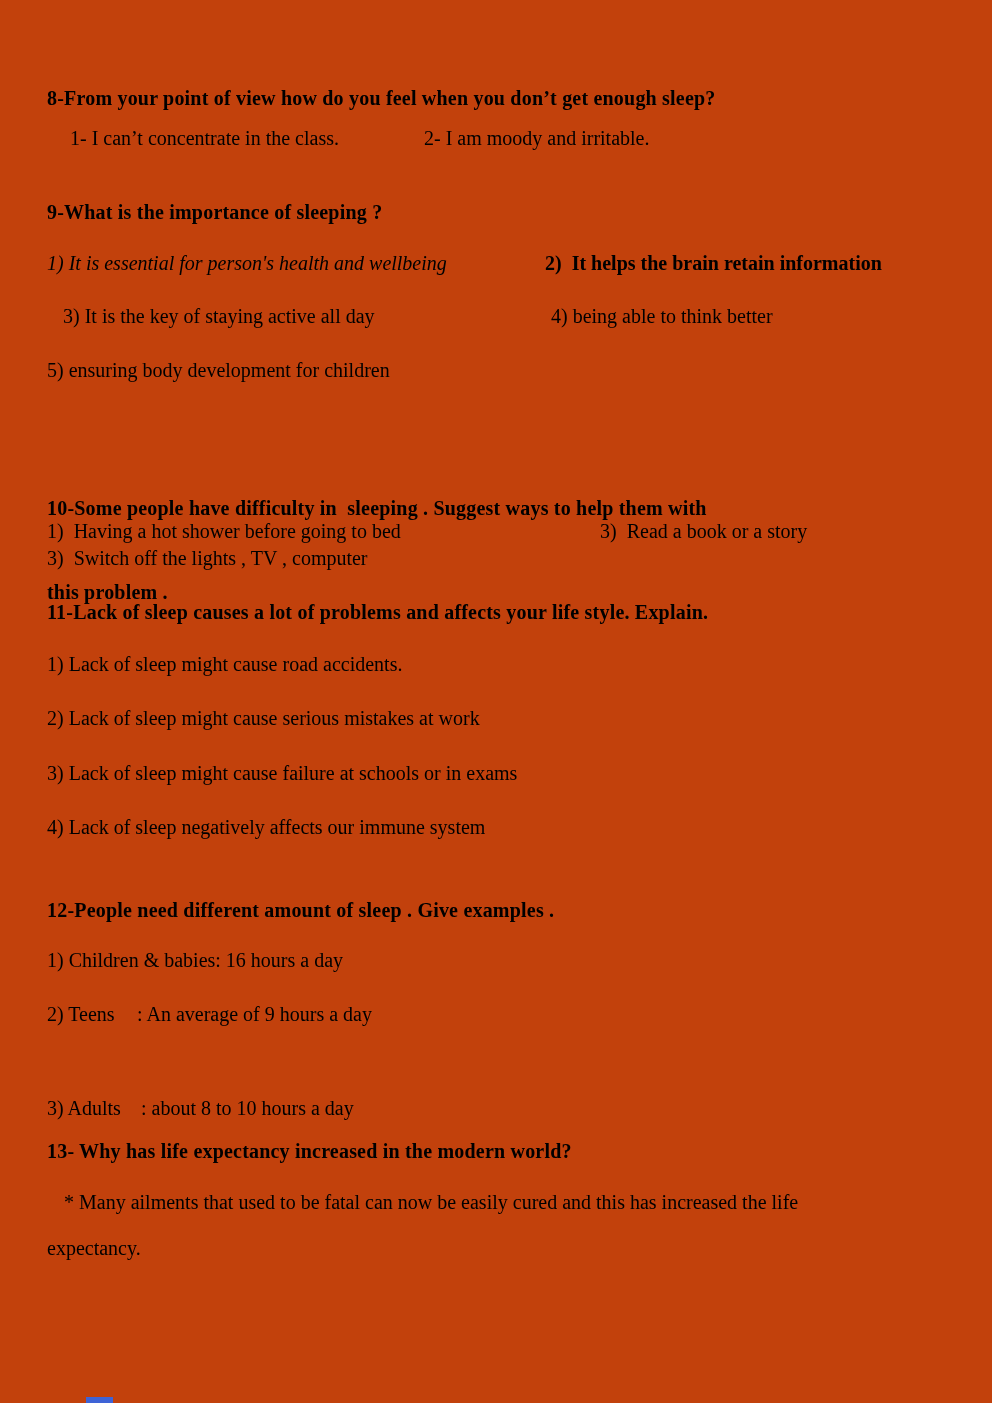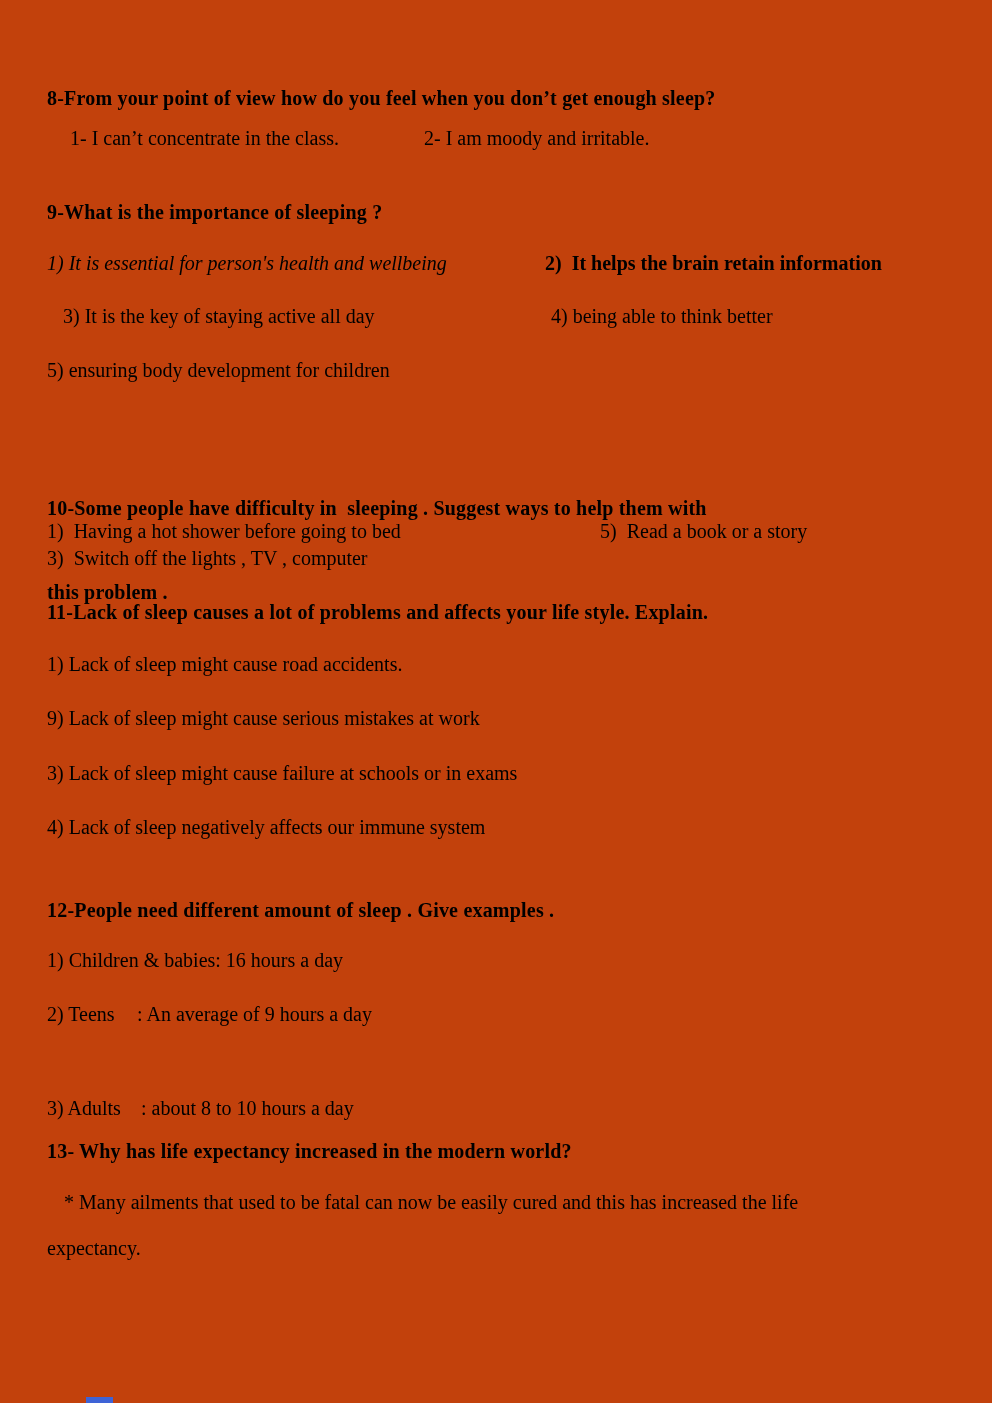--- a/index.html
+++ b/index.html
@@ -71,32 +71,32 @@
   <div class="line" style="top:359px;padding-left:40px;">
     <span class="seg" style="left:47px;">5) ensuring body development for children</span>
   </div>
 
   <div class="heading-block" style="left:47px; top:438px;">
     <div>10-Some people have difficulty in  sleeping . Suggest ways to help them with</div>
     <div>this problem .</div>
   </div>
   <div class="line" style="top:520px;font-family:Liberation Serif, serif;">
     <span class="seg" style="left:47px;">1)  Having a hot shower before going to bed</span>
-    <span class="seg" style="left:600px;">5)  Read a book or a story</span>
+    <span class="seg" style="left:600px;">3)  Read a book or a story</span>
   </div>
   <div class="line" style="top:547px;">
     <span class="seg" style="left:47px;">3)  Switch off the lights , TV , computer</span>
   </div>
 
   <div class="heading-block" style="left:47px; top:598px;">11-Lack of sleep causes a lot of problems and affects your life style. Explain.</div>
   <div class="line" style="top:653px;">
     <span class="seg" style="left:47px;">1) Lack of sleep might cause road accidents.</span>
   </div>
   <div class="line" style="top:707px;">
-    <span class="seg" style="left:47px;">9) Lack of sleep might cause serious mistakes at work</span>
+    <span class="seg" style="left:47px;">2) Lack of sleep might cause serious mistakes at work</span>
   </div>
   <div class="line" style="top:762px;">
     <span class="seg" style="left:47px;">3) Lack of sleep might cause failure at schools or in exams</span>
   </div>
   <div class="line" style="top:816px;">
     <span class="seg" style="left:47px;">4) Lack of sleep negatively affects our immune system</span>
   </div>
 
   <div class="heading-block" style="left:47px; top:896px;">12-People need different amount of sleep . Give examples .</div>
   <div class="line" style="top:949px;">

